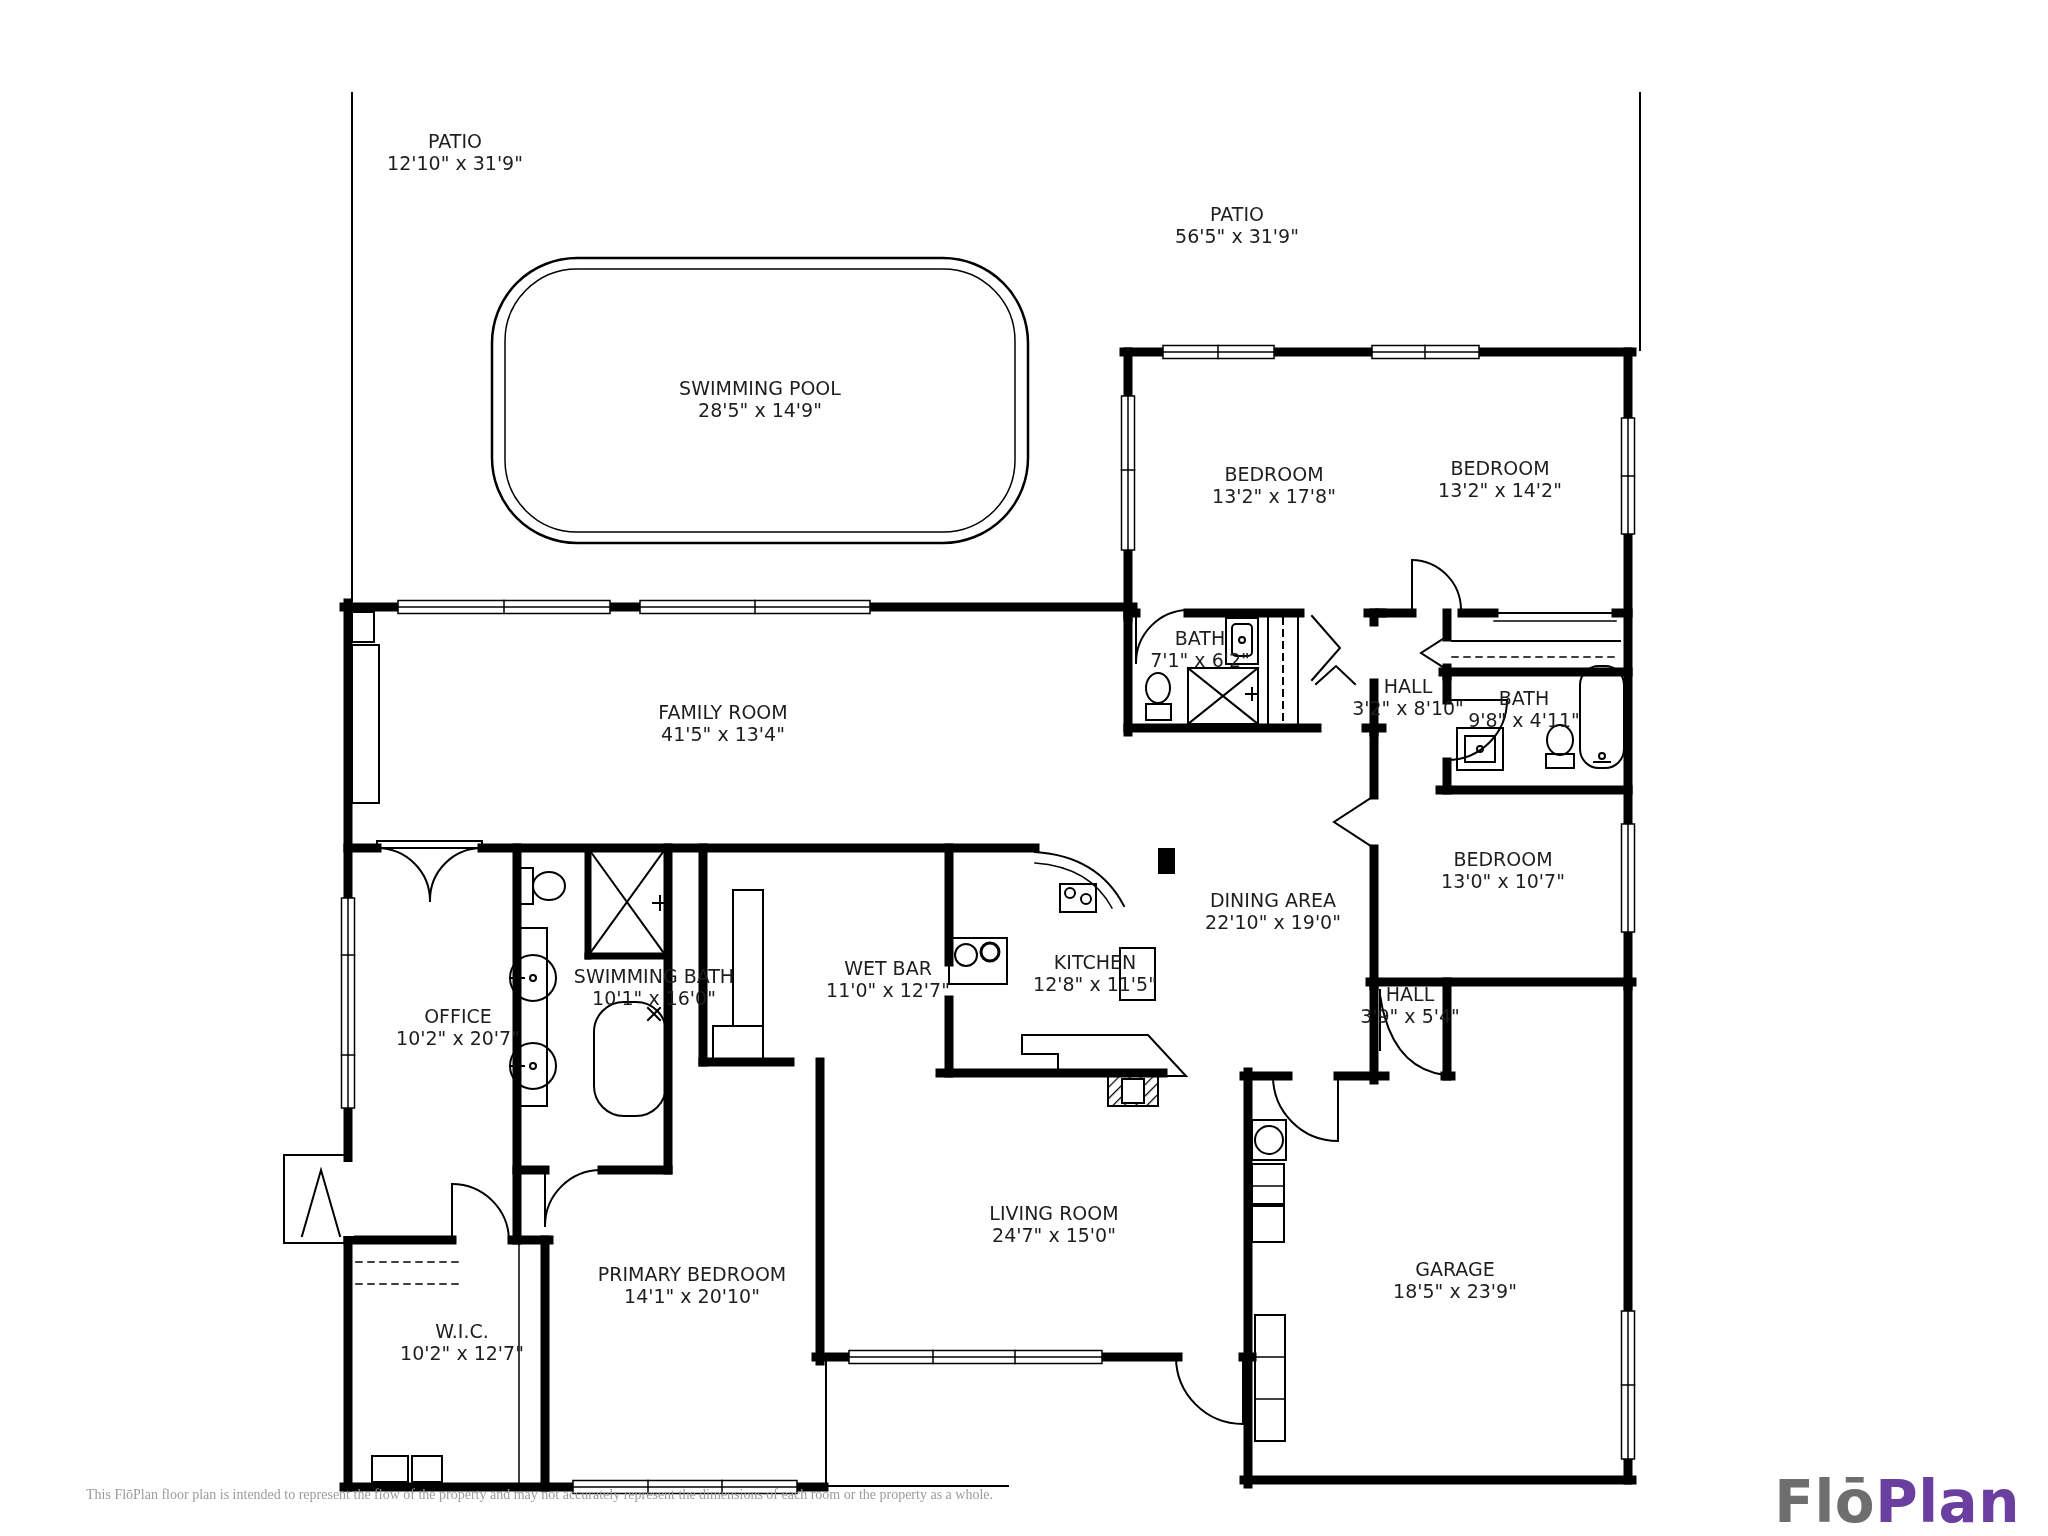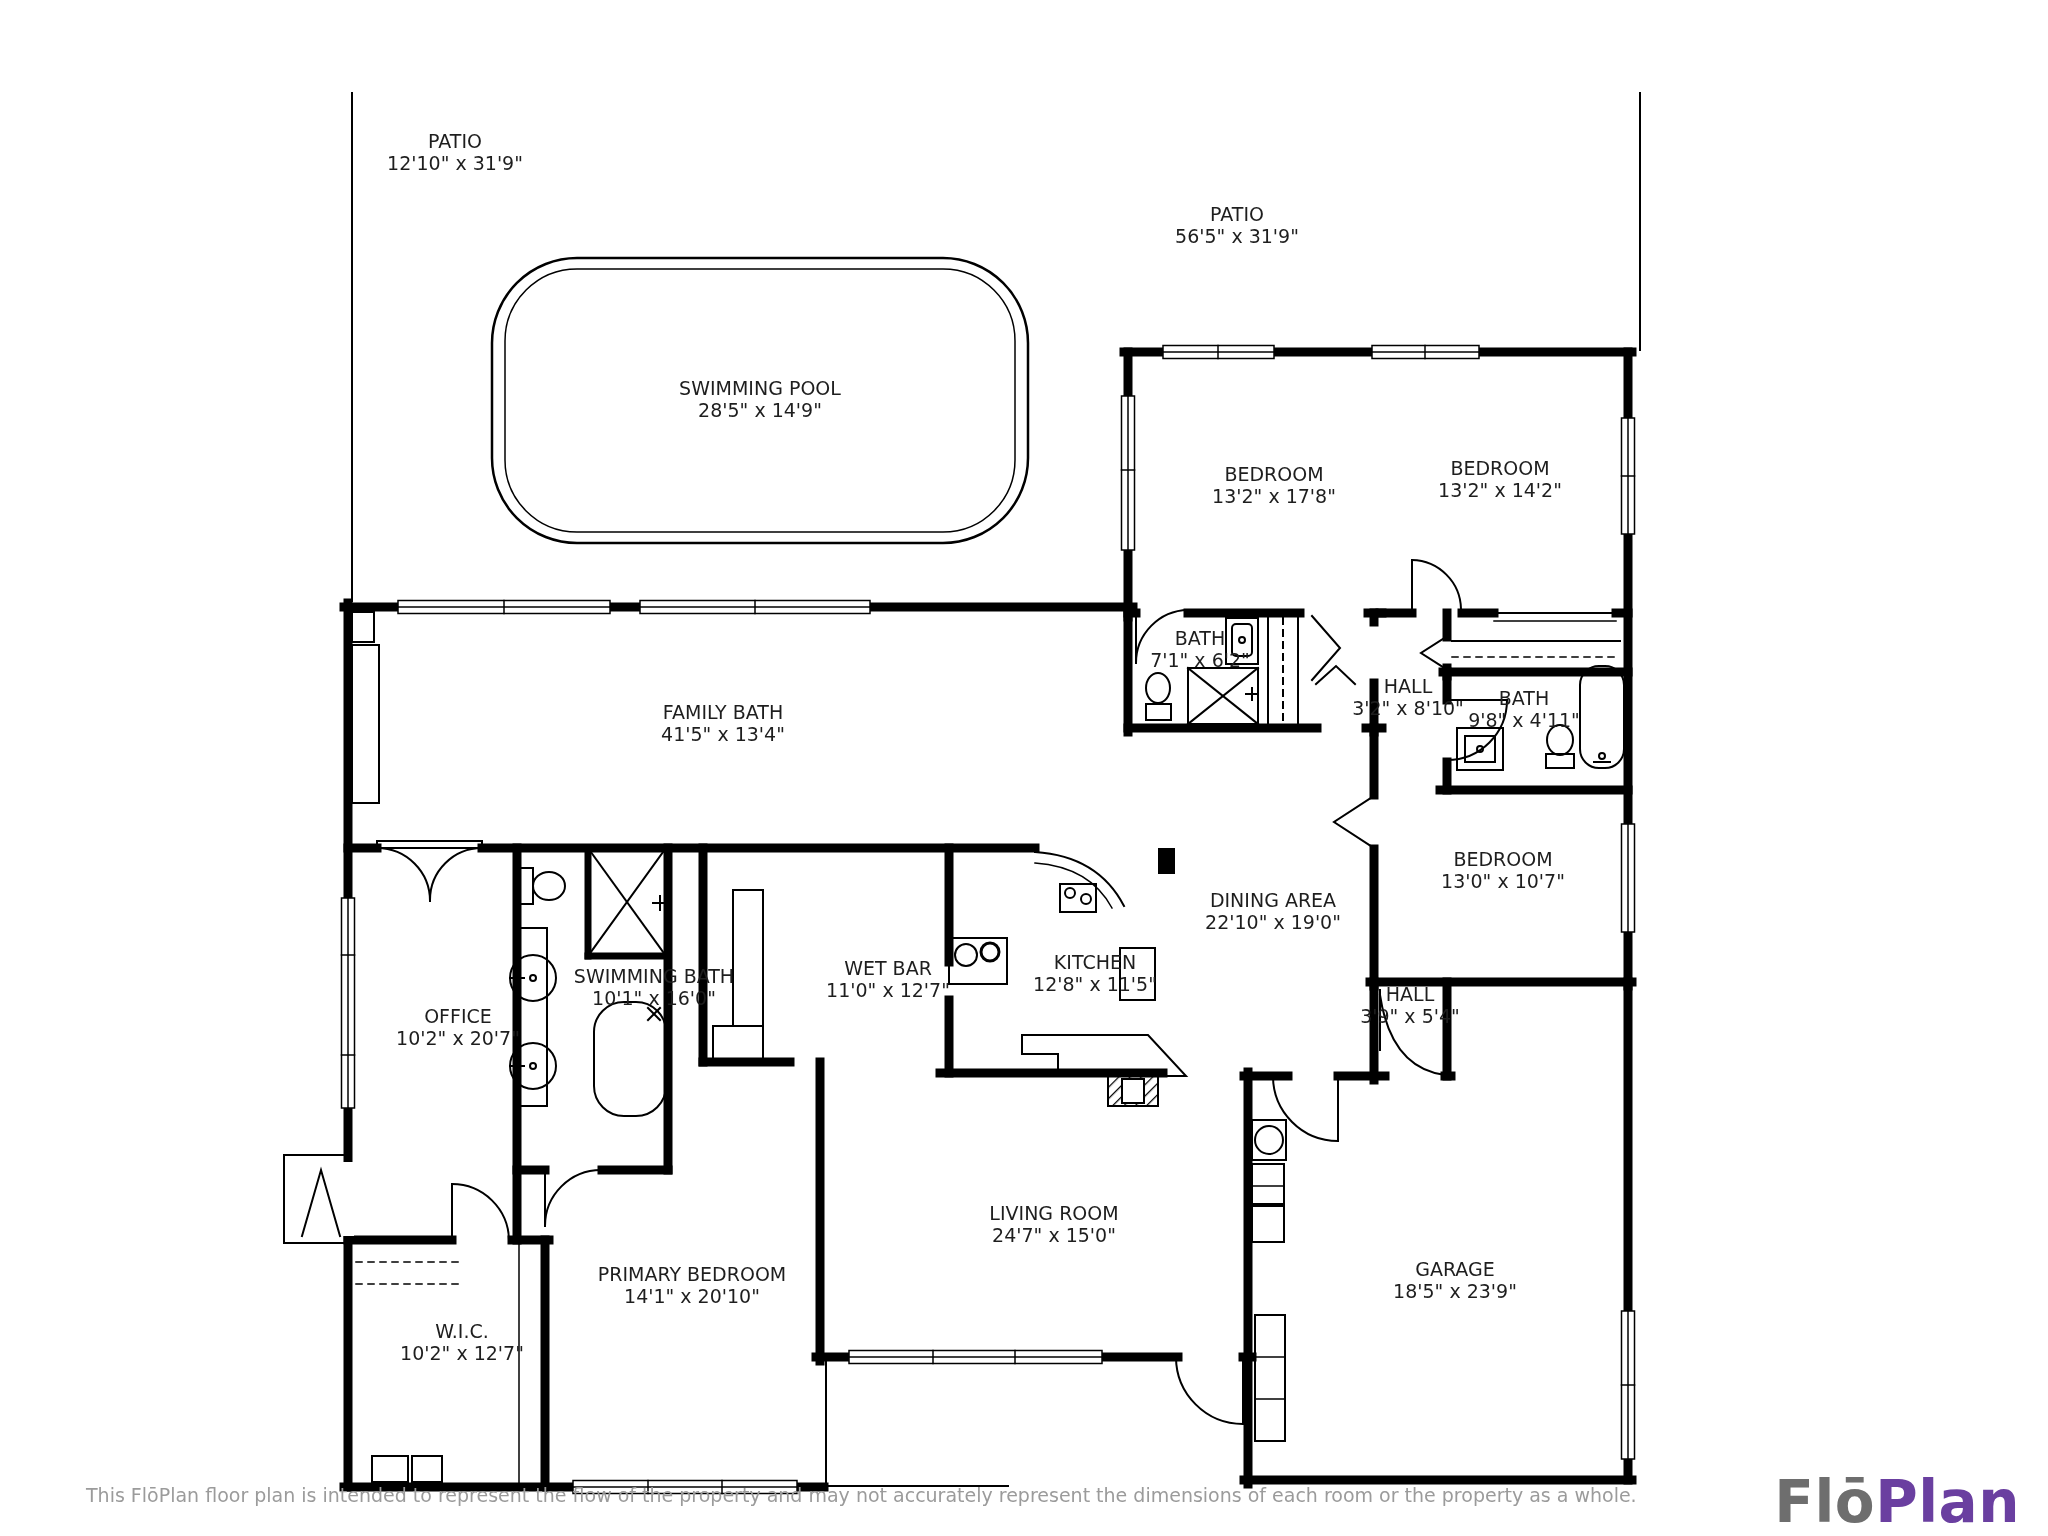--- a/index.html
+++ b/index.html
@@ -2,21 +2,21 @@
 <html><head>
 <meta charset="utf-8">
 <style>
   html,body{margin:0;padding:0;background:#fff;}
   #canvas{position:relative;width:2048px;height:1536px;background:#fff;overflow:hidden;
           font-family:"DejaVu Sans","Liberation Sans",sans-serif;}
   #plan-svg{position:absolute;left:0;top:0;}
   .room-label{position:absolute;transform:translate(-50%,-50%);text-align:center;
               color:#1e1e1e;font-size:19px;line-height:22px;white-space:nowrap;}
   .room-label .dims{display:block;}
-  #footer{position:absolute;left:86px;top:1484px;color:#9b9b9b;font-size:19px;line-height:22px;}
+  #footer{position:absolute;left:86px;top:1484px;color:#9b9b9b;font-size:14px;line-height:22px;font-family:Liberation Serif, serif;}
   #logo{position:absolute;right:28px;top:1468px;font-size:58px;font-weight:bold;letter-spacing:0.5px;}
   #logo span{display:inline;}
 </style>
 </head>
 <body>
 
 <div id="canvas">
 
 <svg id="plan-svg" width="2048" height="1536" viewBox="0 0 2048 1536" fill="none" stroke="#000" stroke-width="9" stroke-linecap="square">
   <defs>
@@ -303,21 +303,21 @@
 </svg>
 
 <div class="room-label" style="left:455px;top:152px"><span>PATIO</span><span class="dims">12'10" x 31'9"</span></div>
 <div class="room-label" style="left:1237px;top:225px"><span>PATIO</span><span class="dims">56'5" x 31'9"</span></div>
 <div class="room-label" style="left:760px;top:399px"><span>SWIMMING POOL</span><span class="dims">28'5" x 14'9"</span></div>
 <div class="room-label" style="left:1274px;top:485px"><span>BEDROOM</span><span class="dims">13'2" x 17'8"</span></div>
 <div class="room-label" style="left:1500px;top:479px"><span>BEDROOM</span><span class="dims">13'2" x 14'2"</span></div>
 <div class="room-label" style="left:1200px;top:649px"><span>BATH</span><span class="dims">7'1" x 6'2"</span></div>
 <div class="room-label" style="left:1408px;top:697px"><span>HALL</span><span class="dims">3'2" x 8'10"</span></div>
 <div class="room-label" style="left:1524px;top:709px"><span>BATH</span><span class="dims">9'8" x 4'11"</span></div>
-<div class="room-label" style="left:723px;top:723px"><span>FAMILY BATH</span><span class="dims">41'5" x 13'4"</span></div>
+<div class="room-label" style="left:723px;top:723px"><span>FAMILY ROOM</span><span class="dims">41'5" x 13'4"</span></div>
 <div class="room-label" style="left:1503px;top:870px"><span>BEDROOM</span><span class="dims">13'0" x 10'7"</span></div>
 <div class="room-label" style="left:1273px;top:911px"><span>DINING AREA</span><span class="dims">22'10" x 19'0"</span></div>
 <div class="room-label" style="left:888px;top:979px"><span>WET BAR</span><span class="dims">11'0" x 12'7"</span></div>
 <div class="room-label" style="left:1095px;top:973px"><span>KITCHEN</span><span class="dims">12'8" x 11'5"</span></div>
 <div class="room-label" style="left:654px;top:987px"><span>SWIMMING BATH</span><span class="dims">10'1" x 16'0"</span></div>
 <div class="room-label" style="left:458px;top:1027px"><span>OFFICE</span><span class="dims">10'2" x 20'7"</span></div>
 <div class="room-label" style="left:1410px;top:1005px"><span>HALL</span><span class="dims">3'9" x 5'4"</span></div>
 <div class="room-label" style="left:1054px;top:1224px"><span>LIVING ROOM</span><span class="dims">24'7" x 15'0"</span></div>
 <div class="room-label" style="left:692px;top:1285px"><span>PRIMARY BEDROOM</span><span class="dims">14'1" x 20'10"</span></div>
 <div class="room-label" style="left:462px;top:1342px"><span>W.I.C.</span><span class="dims">10'2" x 12'7"</span></div>

